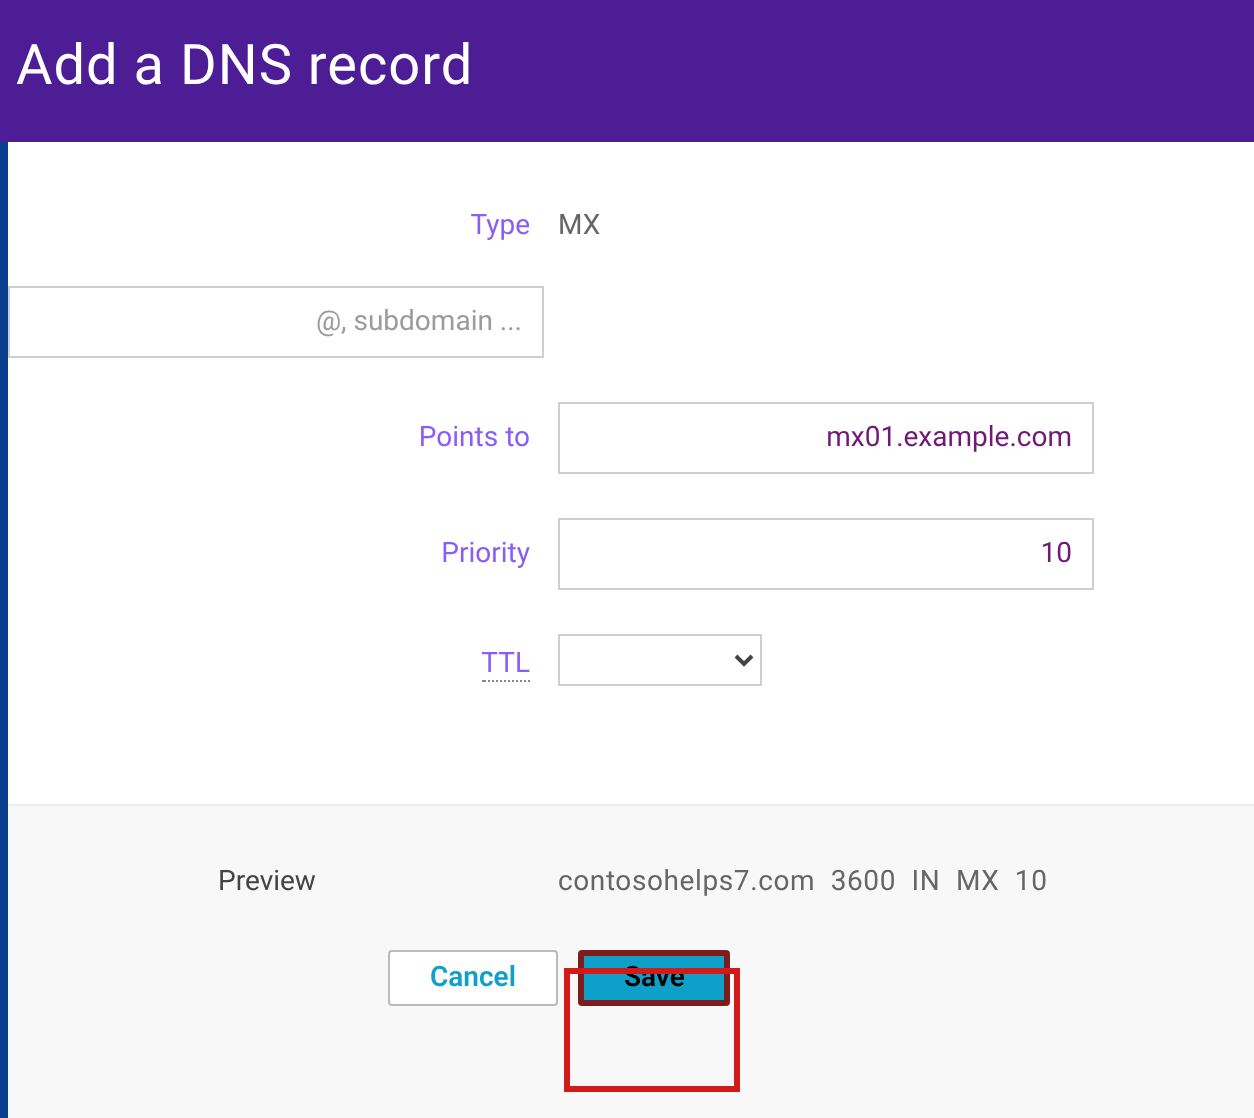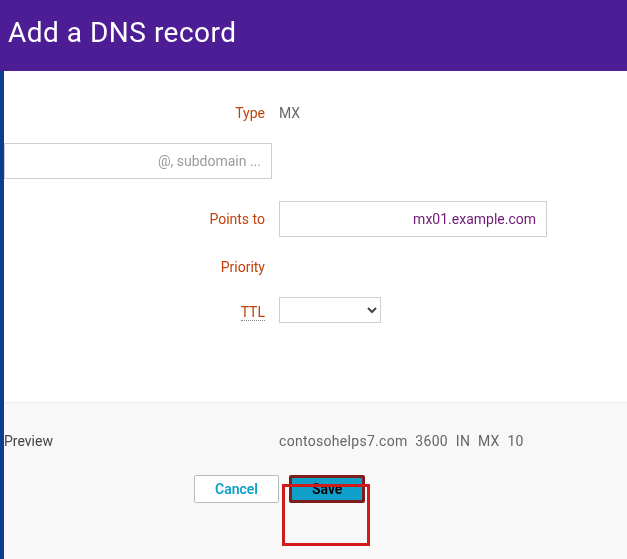--- a/index.html
+++ b/index.html
@@ -33,21 +33,21 @@
     .form-row {
       display: flex;
       align-items: center;
       margin-bottom: 22px;
     }
     .label-col {
       width: 275px;
       text-align: right;
       padding-right: 14px;
       font-size: 14px;
-      color: #c2410c;
+      color: #8b5cf6;
     }
     .label-col.ttl-label span {
       border-bottom: 1px dotted #888;
     }
     .value-col {
       flex: 1;
       font-size: 14px;
       color: #666;
     }
     .text-input {
@@ -86,21 +86,21 @@
       border-top: 1px solid #eee;
       padding-top: 30px;
     }
     .preview-row {
       display: flex;
       align-items: center;
       margin-bottom: 26px;
     }
     .preview-label {
       width: 275px;
-      text-align: left;
+      text-align: center;
       padding-right: 16px;
       font-size: 14px;
       color: #444;
     }
     .preview-text {
       font-size: 14px;
       color: #666;
       letter-spacing: 0.3px;
       word-spacing: 4px;
     }
@@ -161,20 +161,23 @@
 
   <div class="form-row">
     <div class="label-col">Points to</div>
     <div class="value-col">
       <input type="text" class="text-input wide" value="mx01.example.com" style="">
     </div>
   </div>
 
   <div class="form-row">
     <div class="label-col">Priority</div>
+    <div class="value-col">
+      <input type="text" class="text-input wide" value="10" style="">
+    </div>
   </div>
 
   <div class="form-row">
     <div class="label-col ttl-label">
       <span>TTL</span>
     </div>
     <div class="value-col">
       <select class="select-input">
         <option>1 hour</option>
       </select>

